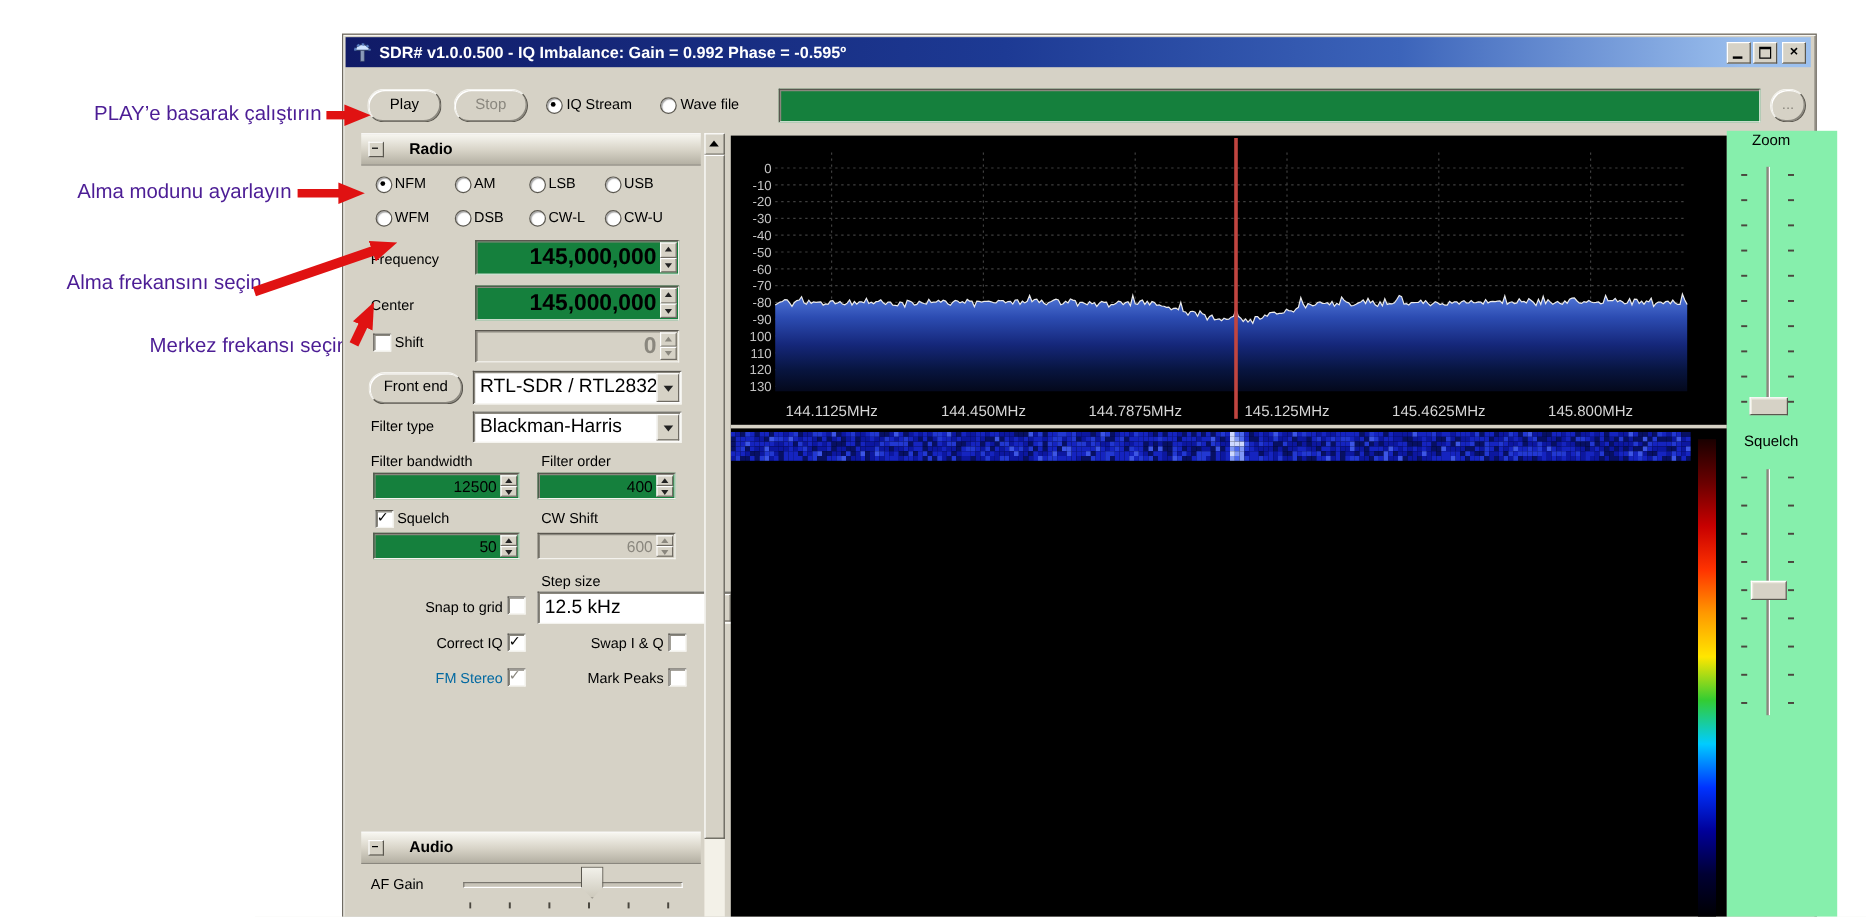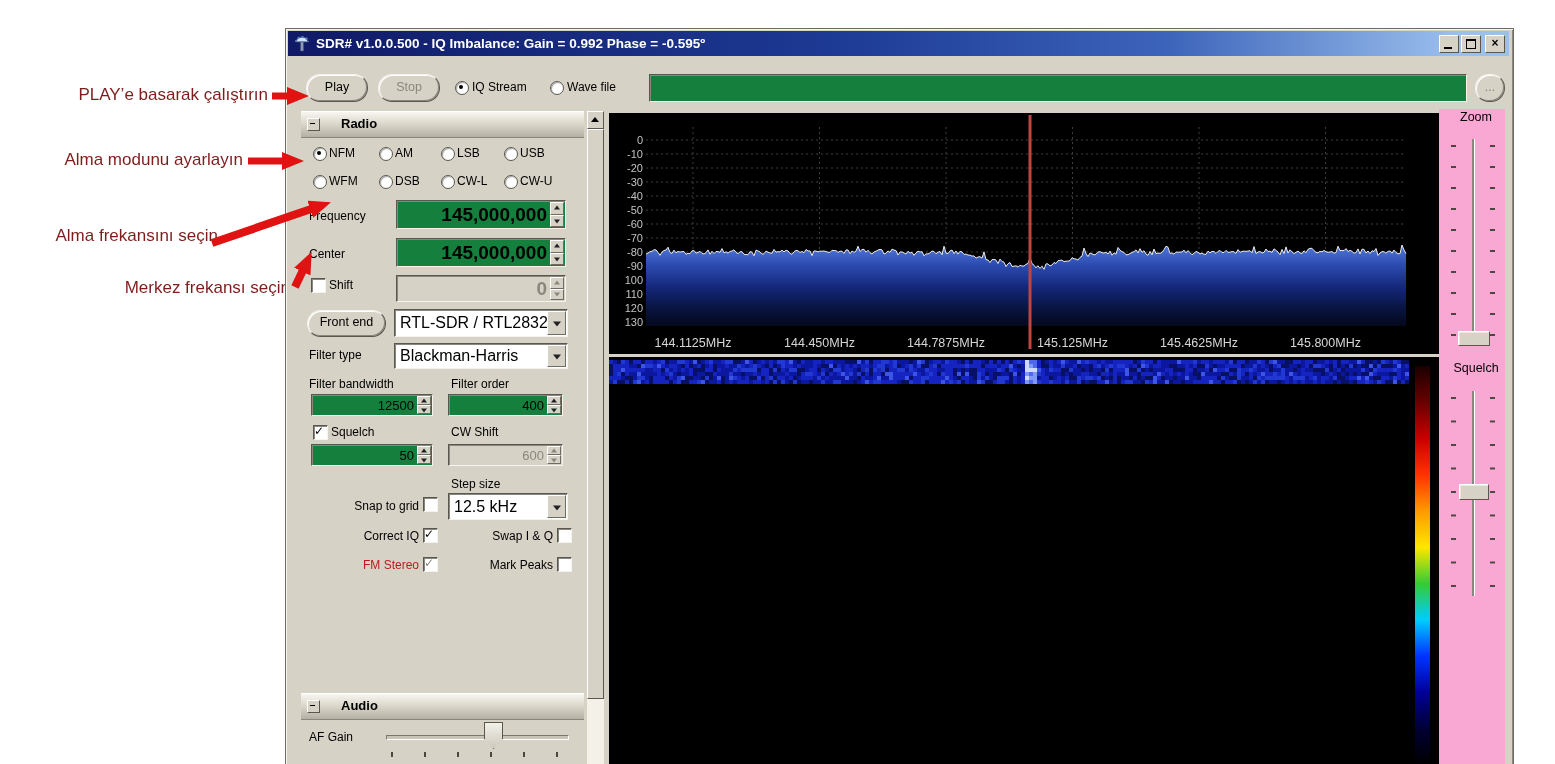--- a/index.html
+++ b/index.html
@@ -1,21 +1,21 @@
 <!DOCTYPE html>
 <html><head>
 <meta charset="utf-8">
 <style>
   html,body{margin:0;padding:0;}
   .page{position:relative;width:1555px;height:764px;overflow:hidden;background:#fff;
         font-family:"Liberation Sans","DejaVu Sans",sans-serif;color:#000;}
   .abs{position:absolute;border-radius:14px;}
 
   
-  .note{position:absolute;color:#7f1d1d;font-size:17px;font-weight:400;text-align:right;white-space:nowrap;}
+  .note{position:absolute;color:#4c1d95;font-size:17px;font-weight:400;text-align:right;white-space:nowrap;}
   .arrow-layer{position:absolute;left:0;top:0;width:1555px;height:764px;pointer-events:none;z-index:60;}
 
   
   .window{position:absolute;left:285px;top:28px;width:1227px;height:736px;background:#d6d2c6;
           border:1px solid #6e6a62;box-shadow:inset 1px 1px 0 #f6f5f0, inset -1px -1px 0 #8a877e;}
   .titlebar{position:absolute;left:2px;top:2px;width:1221px;height:25px;
             background:linear-gradient(90deg,#101a66 0%,#1d3a94 45%,#3c64ba 72%,#9cc0ee 96%);
             display:flex;align-items:center;}
   .title-text{color:#fff;font-weight:bold;font-size:13.5px;margin-left:28px;white-space:nowrap;}
   .app-icon{position:absolute;left:6px;top:4px;width:16px;height:17px;}
@@ -46,21 +46,21 @@
   .disabled .sb.dn::after{border-top-color:#8a877e;}
   .combo{position:absolute;background:#fff;border:1px solid;border-color:#5a574f #f4f3ee #f4f3ee #5a574f;
          box-shadow:inset 1px 1px 0 #8a877e;}
   .combo .ctext{position:absolute;left:5px;top:0;bottom:0;display:flex;align-items:center;font-size:16px;white-space:nowrap;}
   .cbtn{position:absolute;right:1px;top:1px;bottom:1px;width:17px;background:#d6d2c6;
         border:1px solid;border-color:#fff #6f6b63 #6f6b63 #fff;}
   .cbtn::after{content:"";position:absolute;left:50%;top:50%;transform:translate(-50%,-30%);
         border-left:4px solid transparent;border-right:4px solid transparent;border-top:5px solid #222;}
   .lbl{position:absolute;font-size:12px;white-space:nowrap;}
   .lbl.right{text-align:right;}
-  .lbl.dim{color:#b91c1c;}
+  .lbl.dim{color:#0369a1;}
   .cb{position:absolute;width:13px;height:13px;background:#fff;border:1px solid;
       border-color:#5a574f #f4f3ee #f4f3ee #5a574f;box-shadow:inset 1px 1px 0 #8a877e;}
   .cb.on::after{content:"\2713";position:absolute;left:0px;top:-2px;font-size:12px;font-weight:bold;color:#000;}
   .cb.dim.on::after{color:#8a877e;}
   .radio{position:absolute;width:12px;height:12px;border-radius:50%;background:#fff;
          border:1px solid #5a574f;box-shadow:inset 1px 1px 1px rgba(0,0,0,.35);}
   .radio.on::after{content:"";position:absolute;left:3px;top:3px;width:4px;height:4px;border-radius:50%;background:#000;}
 
   
   .hdr{position:absolute;height:25px;background:linear-gradient(180deg,#f7f6f0 0%,#d9d5c9 50%,#b4b0a3 100%);
@@ -80,21 +80,21 @@
           border:1px solid;border-color:#fff #5a574f #5a574f #fff;}
 
   
   .blackarea{position:absolute;left:323px;top:84px;width:830px;height:652px;background:#000;}
   .separator{position:absolute;left:0;top:241px;width:830px;height:3px;background:#d6d2c6;}
   .gridline{stroke:#3f3f3f;stroke-width:1;stroke-dasharray:2,3;}
   .dblabel{fill:#c2c2c2;font-size:11px;font-family:"Liberation Sans",sans-serif;}
   .freqlabel{fill:#d6d6d6;font-size:12.5px;font-family:"Liberation Sans",sans-serif;}
 
   
-  .rail{position:absolute;left:1153px;top:80px;width:66px;height:656px;background:#f9a8d4;}
+  .rail{position:absolute;left:1153px;top:80px;width:92px;height:656px;background:#86efac;}
   .rail-label{position:absolute;left:0;width:74px;text-align:center;font-size:12.5px;}
   .vtrack{position:absolute;width:2px;background:#8a877e;border-right:1px solid #fff;}
   .vticks{position:absolute;width:5px;background-image:linear-gradient(180deg,#4a473f 0 2px,transparent 2px 100%);}
   .slider-thumb{position:absolute;background:#d6d2c6;border:1px solid;border-color:#fff #5a574f #5a574f #fff;
           box-shadow:inset 1px 1px 0 #eceade;}
   .htrack{position:absolute;height:3px;background:#c8c4b8;border:1px solid;border-color:#7a776f #fff #fff #7a776f;}
   .hticks{position:absolute;height:5px;background-image:linear-gradient(90deg,#4a473f 0 2px,transparent 2px 100%);
           background-size:33px 100%;}
   .af-thumb{position:absolute;width:17px;height:25px;background:linear-gradient(180deg,#f2f1ea,#cdc9bc);
           border:1px solid #5a574f;clip-path:polygon(0 0,100% 0,100% 62%,50% 100%,0 62%);}
@@ -233,21 +233,21 @@
       <span class="val">600</span>
       <span class="spin">
           <span class="sb up"></span>
           <span class="sb dn"></span>
         </span>
     </div>
 
     <span class="lbl" style="left:165px;top:448px;">Step size</span>
     <span class="lbl right" style="left:35px;top:470px;width:98px;">Snap to grid</span>
     <span class="cb" style="left:137px;top:468px;"></span>
-    <div class="combo" style="left:162px;top:464px;width:118px;height:25px;">
+    <div class="combo" style="left:162px;top:464px;width:118px;height:25px;padding-left:43px;">
       <span class="ctext">12.5 kHz</span>
       <span class="cbtn"></span>
     </div>
 
     <span class="lbl right" style="left:35px;top:500px;width:98px;">Correct IQ</span>
     <span class="cb on" style="left:137px;top:499px;"></span>
     <span class="lbl right" style="left:170px;top:500px;width:97px;">Swap I &amp; Q</span>
     <span class="cb" style="left:271px;top:499px;"></span>
 
     <span class="lbl right dim" style="left:35px;top:529px;width:98px;">FM Stereo</span>

